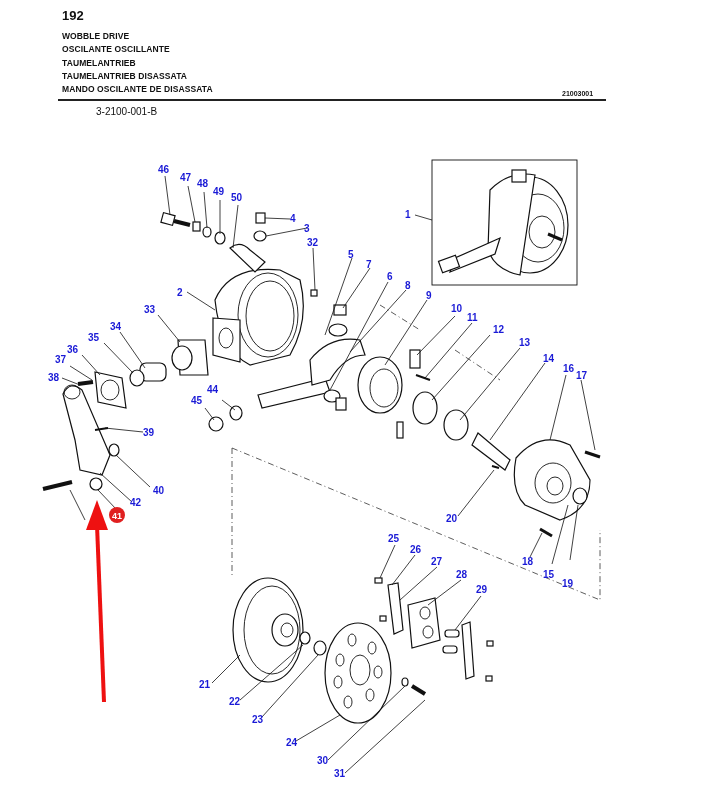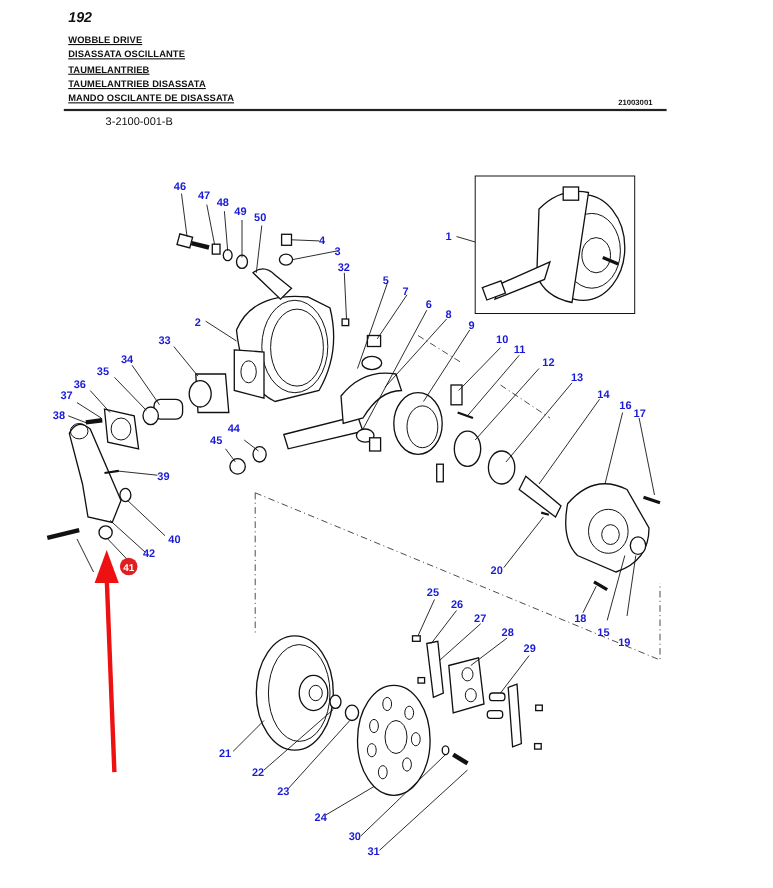--- a/index.html
+++ b/index.html
@@ -1,35 +1,35 @@
 <!DOCTYPE html>
 <html><head>
   <meta charset="utf-8">
   <style>
     html, body { margin: 0; padding: 0; background: #ffffff; }
     body { width: 703px; height: 807px; position: relative; overflow: hidden; font-family: "Liberation Sans", sans-serif; }
-    .page-no { position: absolute; left: 62px; top: 8px; font-size: 13px; font-weight: bold; color: #111; font-style: italic; }
-    .titles { position: absolute; left: 62px; top: 30px; font-size: 8.5px; font-weight: bold; line-height: 13.3px; color: #111; letter-spacing: 0.1px; text-decoration: underline; }
+    .page-no { position: absolute; left: 62px; top: 8px; font-size: 13px; font-weight: bold; color: #111; }
+    .titles { position: absolute; left: 62px; top: 30px; font-size: 8.5px; font-weight: bold; line-height: 13.3px; color: #111; letter-spacing: 0.1px; }
     .title-rule { position: absolute; left: 58px; top: 99px; width: 548px; height: 1.5px; background: #222; }
     .drawing-no { position: absolute; left: 562px; top: 90px; font-size: 7px; font-weight: bold; color: #111; }
     .group-no { position: absolute; left: 96px; top: 106px; font-size: 10px; color: #111; }
     svg.diagram { position: absolute; left: 0; top: 0; }
     .callout { font-family: "Liberation Sans", sans-serif; font-size: 10px; font-weight: bold; fill: #1a1ad6; }
     .part { fill: #fff; stroke: #111; stroke-width: 1.2; }
     .thin { fill: none; stroke: #111; stroke-width: 0.9; }
     .dash { fill: none; stroke: #333; stroke-width: 0.8; stroke-dasharray: 6 3 1 3; }
     .leader { stroke: #111; stroke-width: 0.8; fill: none; }
   </style>
 </head>
 <body>
 
 <div class="page-no">192</div>
 <div class="titles">
   <div>WOBBLE DRIVE</div>
-  <div>DISASSATA OSCILLANTE</div>
+  <div>OSCILANTE OSCILLANTE</div>
   <div>TAUMELANTRIEB</div>
   <div>TAUMELANTRIEB DISASSATA</div>
   <div>MANDO OSCILANTE DE DISASSATA</div>
 </div>
 <div class="title-rule"></div>
 <div class="drawing-no">21003001</div>
 <div class="group-no">3-2100-001-B</div>
 
 <svg class="diagram" width="703" height="807" viewBox="0 0 703 807">
 

